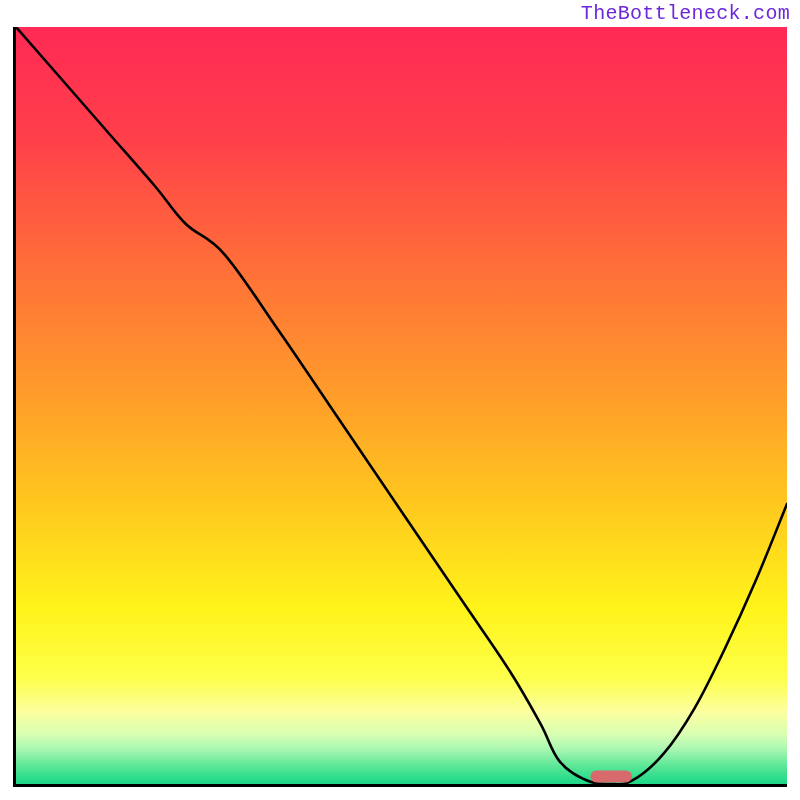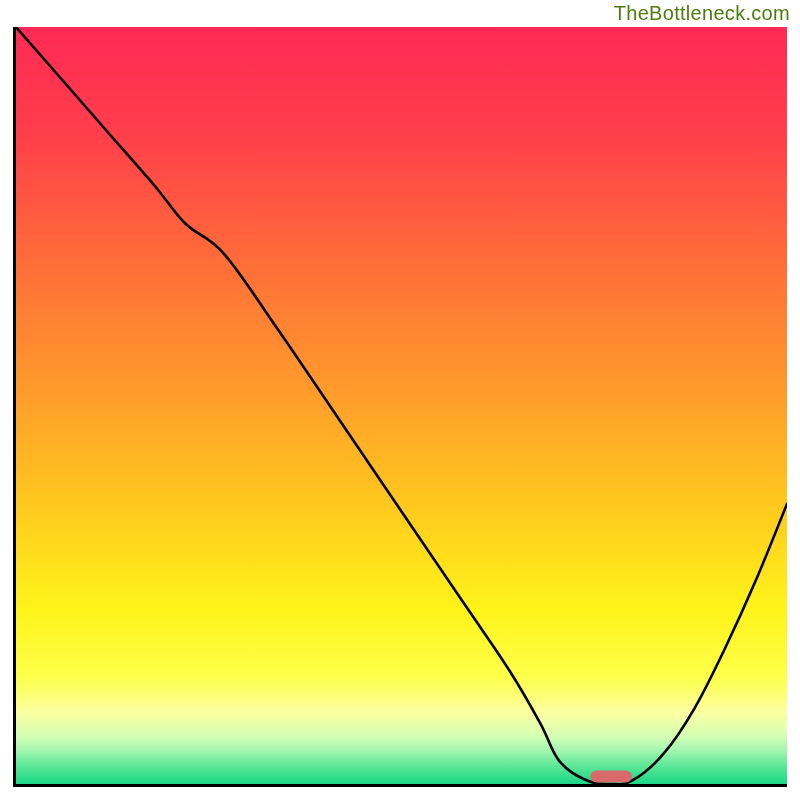--- a/index.html
+++ b/index.html
@@ -15,22 +15,23 @@
     position: relative;
     width: 800px;
     height: 800px;
   }
   .attribution {
     position: absolute;
     top: 2px;
     right: 10px;
     font-size: 20px;
     font-weight: 500;
-    color: #4d7c0f;
+    color: #6d28d9;
     letter-spacing: 0.3px;
+    font-family: Liberation Mono, monospace;
   }
   .plot-border {
     position: absolute;
     left: 13px;
     top: 27px;
     width: 774px;
     height: 760px;
     border-left: 3px solid #000;
     border-bottom: 3px solid #000;
     box-sizing: border-box;

